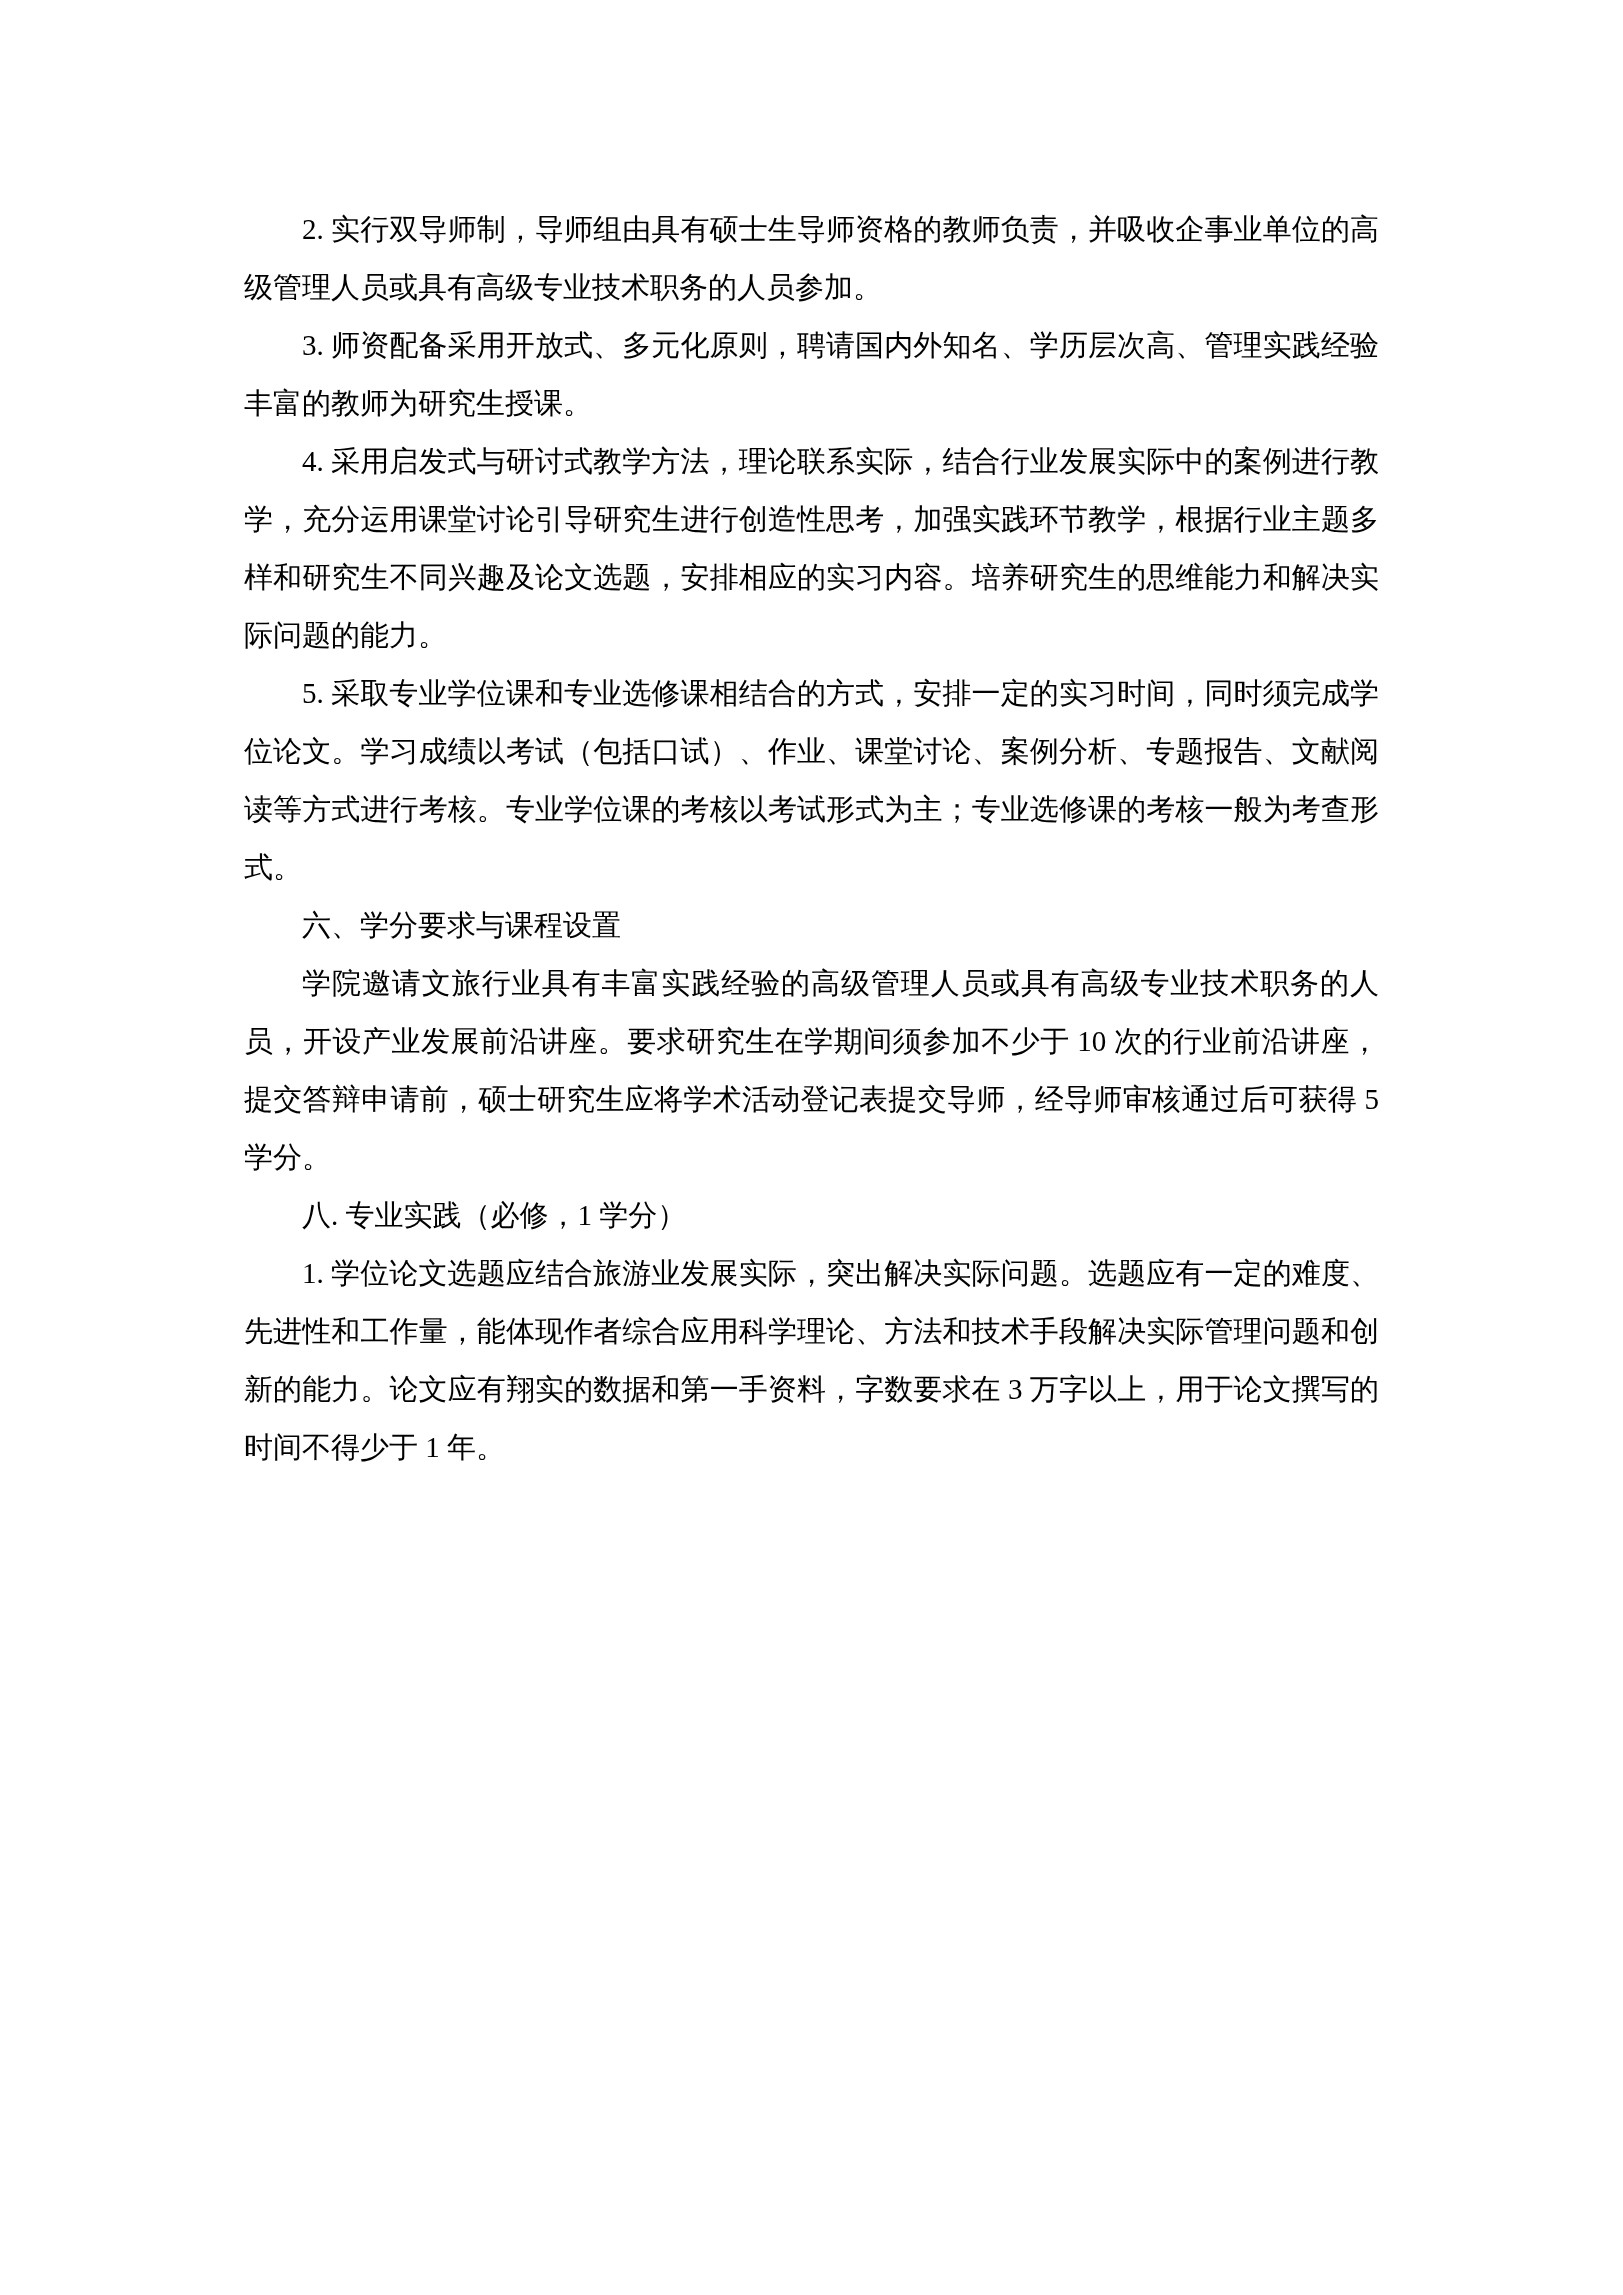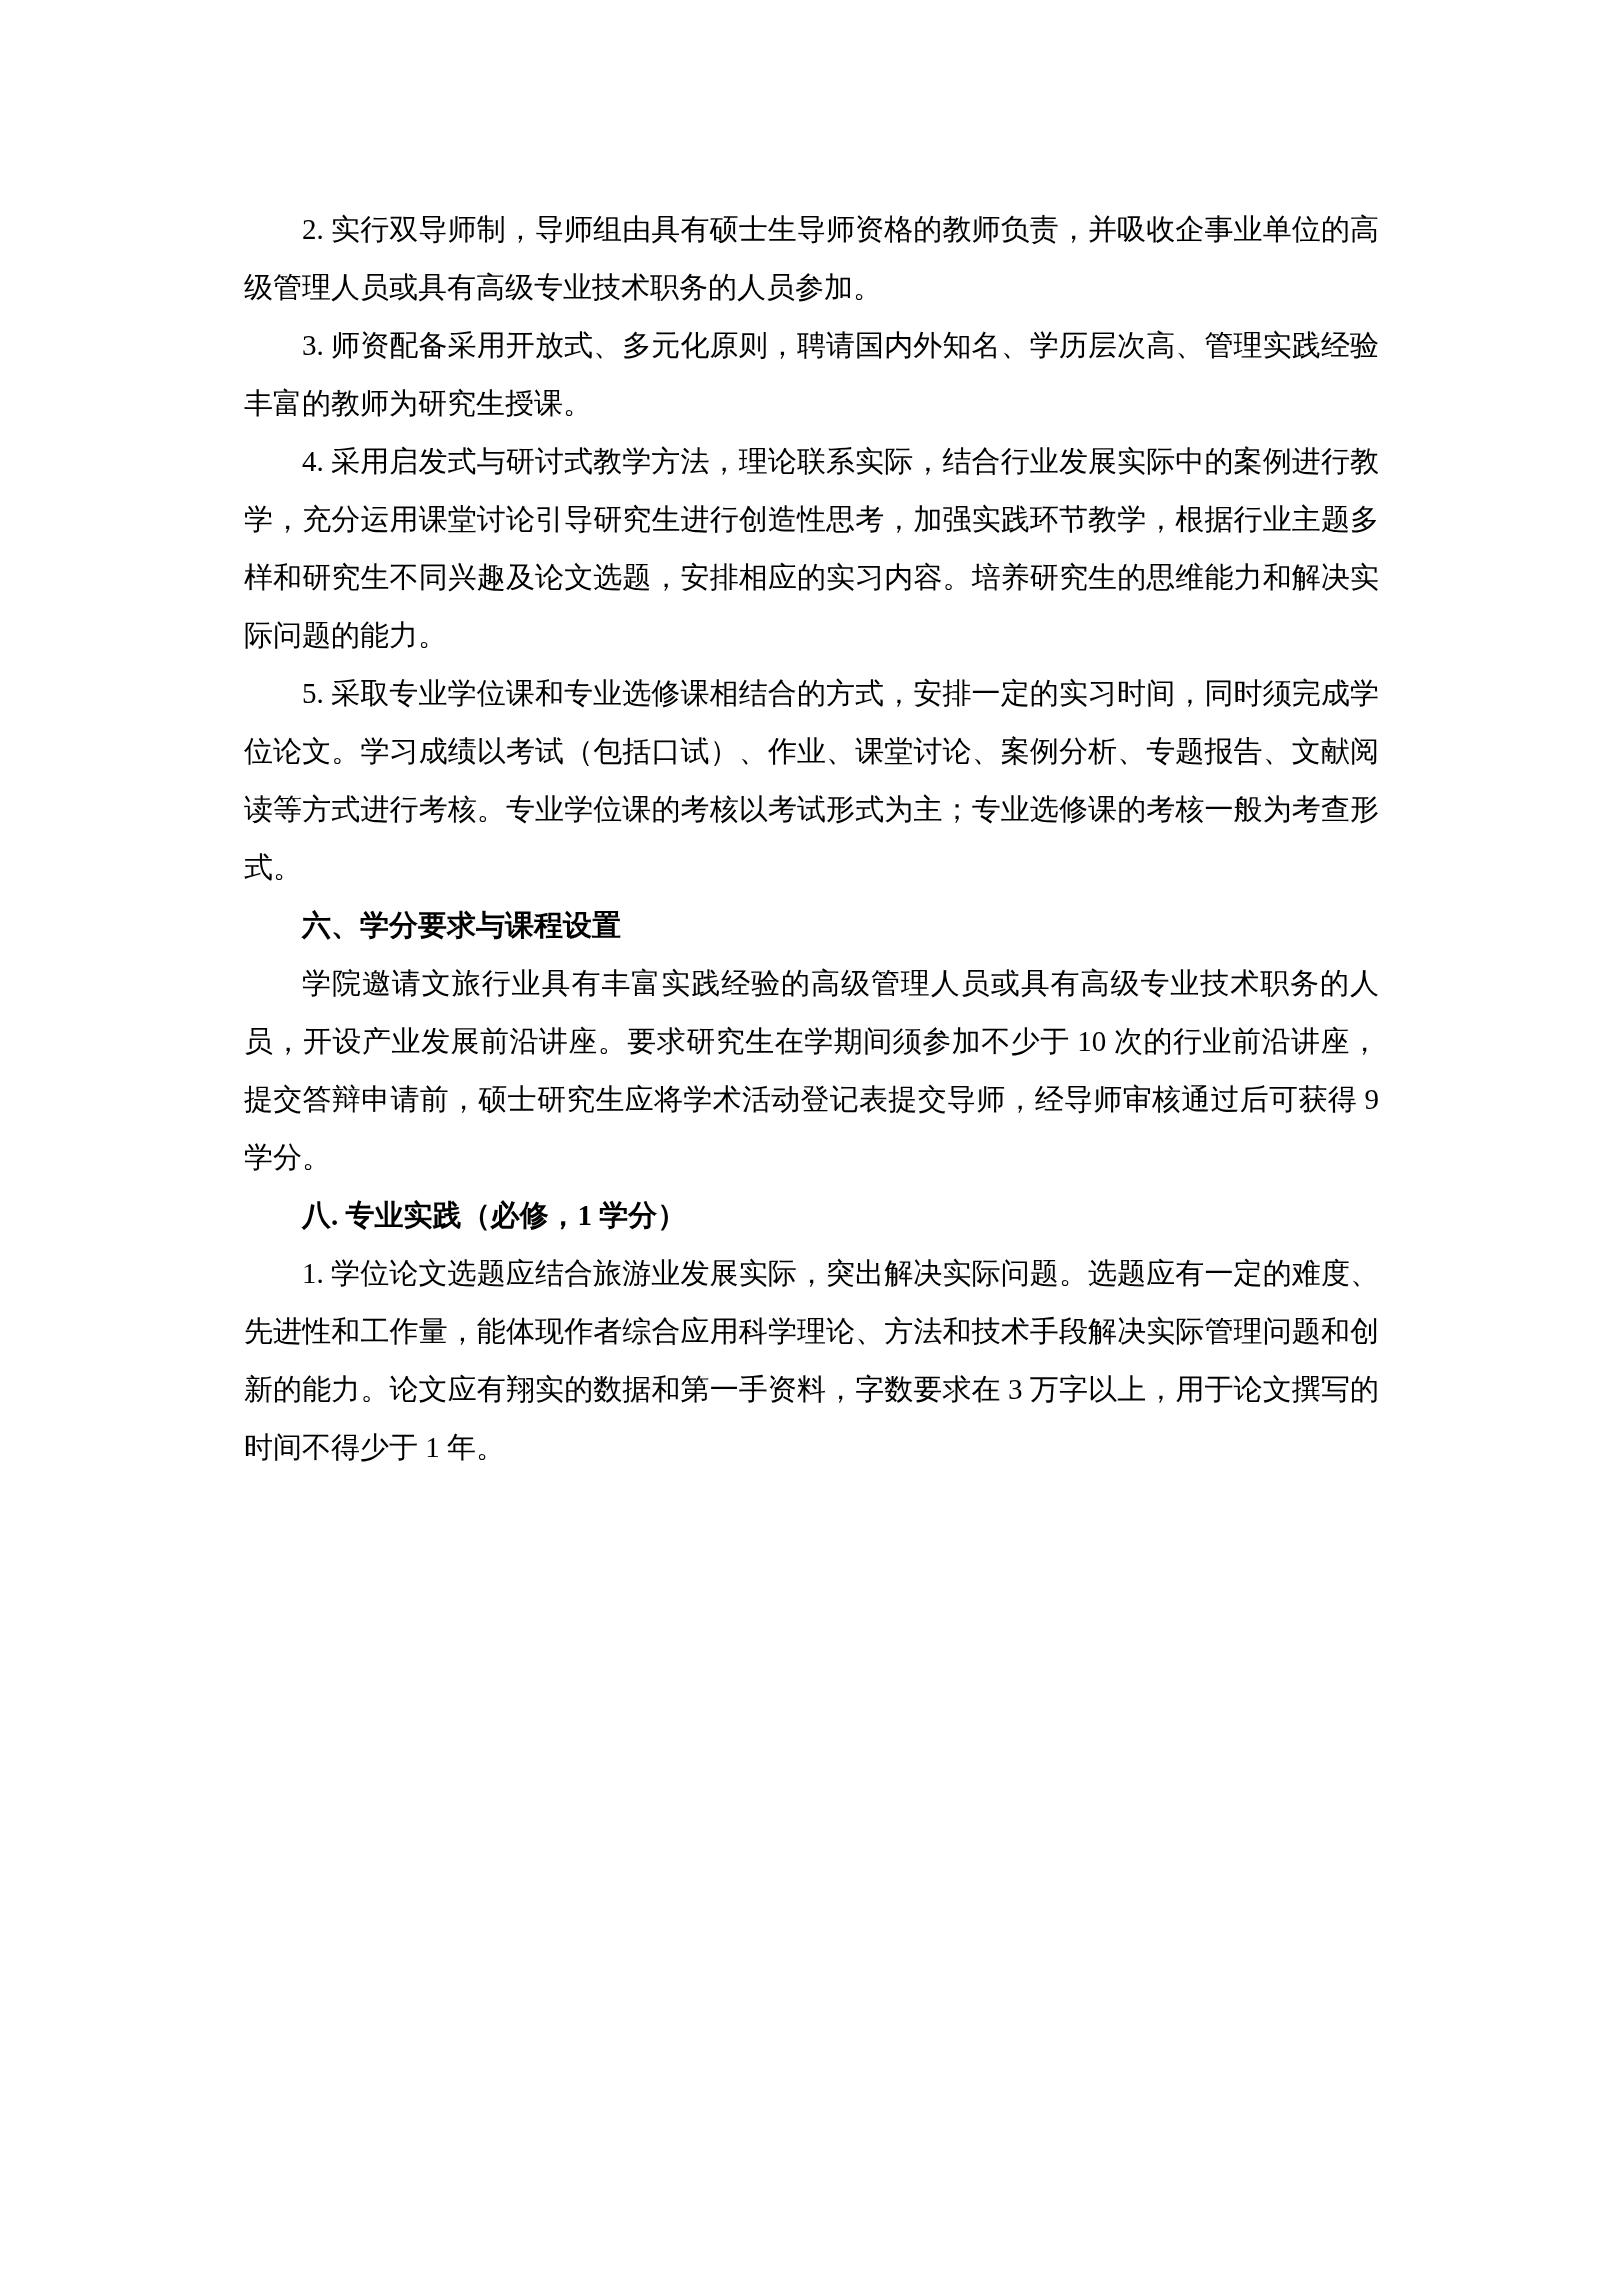--- a/index.html
+++ b/index.html
@@ -28,31 +28,31 @@
   .doc p,
   .doc h2 {
     margin: 0;
     padding: 0;
     font-size: 29px;
     line-height: 58px;
     text-indent: 2em;
     font-weight: normal;
   }
   .doc h2 {
-    font-weight: bold;
+    font-weight: normal;
   }
 </style>
 </head>
 <body>
 
 <div class="page">
   <div class="doc">
     <p>2. 实行双导师制，导师组由具有硕士生导师资格的教师负责，并吸收企事业单位的高级管理人员或具有高级专业技术职务的人员参加。</p>
     <p>3. 师资配备采用开放式、多元化原则，聘请国内外知名、学历层次高、管理实践经验丰富的教师为研究生授课。</p>
     <p>4. 采用启发式与研讨式教学方法，理论联系实际，结合行业发展实际中的案例进行教学，充分运用课堂讨论引导研究生进行创造性思考，加强实践环节教学，根据行业主题多样和研究生不同兴趣及论文选题，安排相应的实习内容。培养研究生的思维能力和解决实际问题的能力。</p>
     <p>5. 采取专业学位课和专业选修课相结合的方式，安排一定的实习时间，同时须完成学位论文。学习成绩以考试（包括口试）、作业、课堂讨论、案例分析、专题报告、文献阅读等方式进行考核。专业学位课的考核以考试形式为主；专业选修课的考核一般为考查形式。</p>
     <h2>六、学分要求与课程设置</h2>
-    <p>学院邀请文旅行业具有丰富实践经验的高级管理人员或具有高级专业技术职务的人员，开设产业发展前沿讲座。要求研究生在学期间须参加不少于 10 次的行业前沿讲座，提交答辩申请前，硕士研究生应将学术活动登记表提交导师，经导师审核通过后可获得 9 学分。</p>
+    <p>学院邀请文旅行业具有丰富实践经验的高级管理人员或具有高级专业技术职务的人员，开设产业发展前沿讲座。要求研究生在学期间须参加不少于 10 次的行业前沿讲座，提交答辩申请前，硕士研究生应将学术活动登记表提交导师，经导师审核通过后可获得 5 学分。</p>
     <h2>八. 专业实践（必修，1 学分）</h2>
     <p>1. 学位论文选题应结合旅游业发展实际，突出解决实际问题。选题应有一定的难度、先进性和工作量，能体现作者综合应用科学理论、方法和技术手段解决实际管理问题和创新的能力。论文应有翔实的数据和第一手资料，字数要求在 3 万字以上，用于论文撰写的时间不得少于 1 年。</p>
   </div>
 </div>
 
 
 </body></html>

